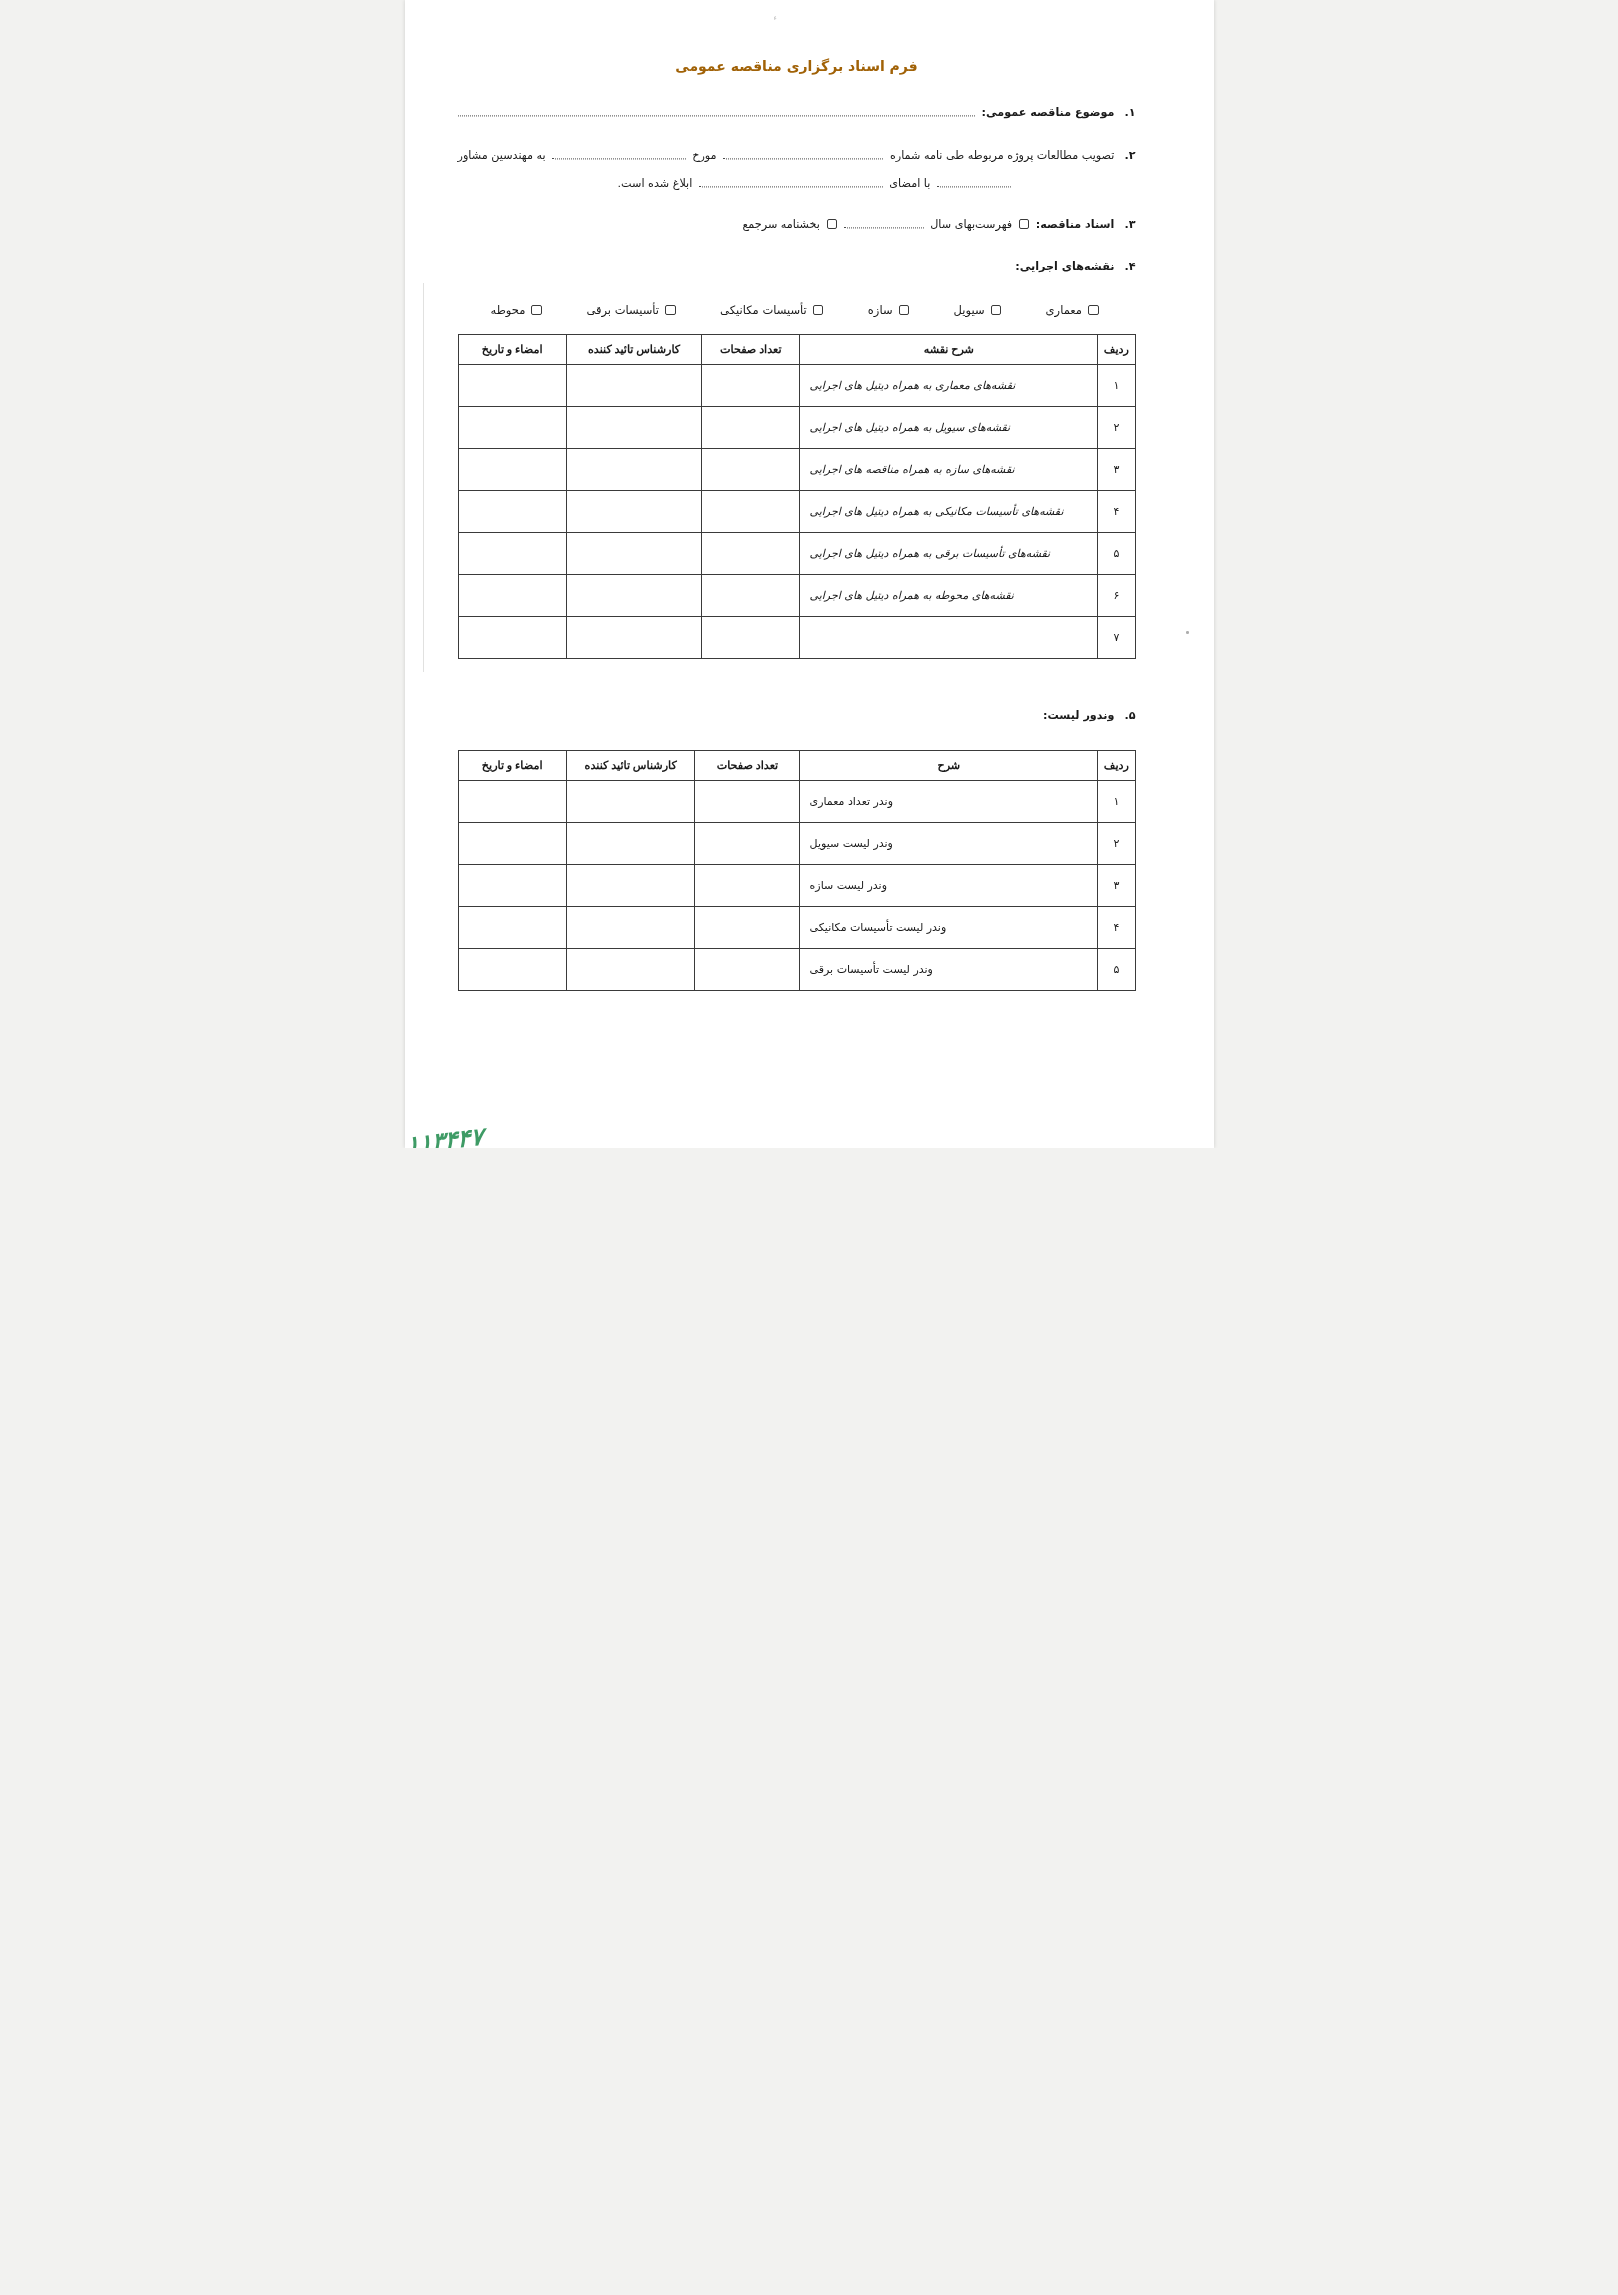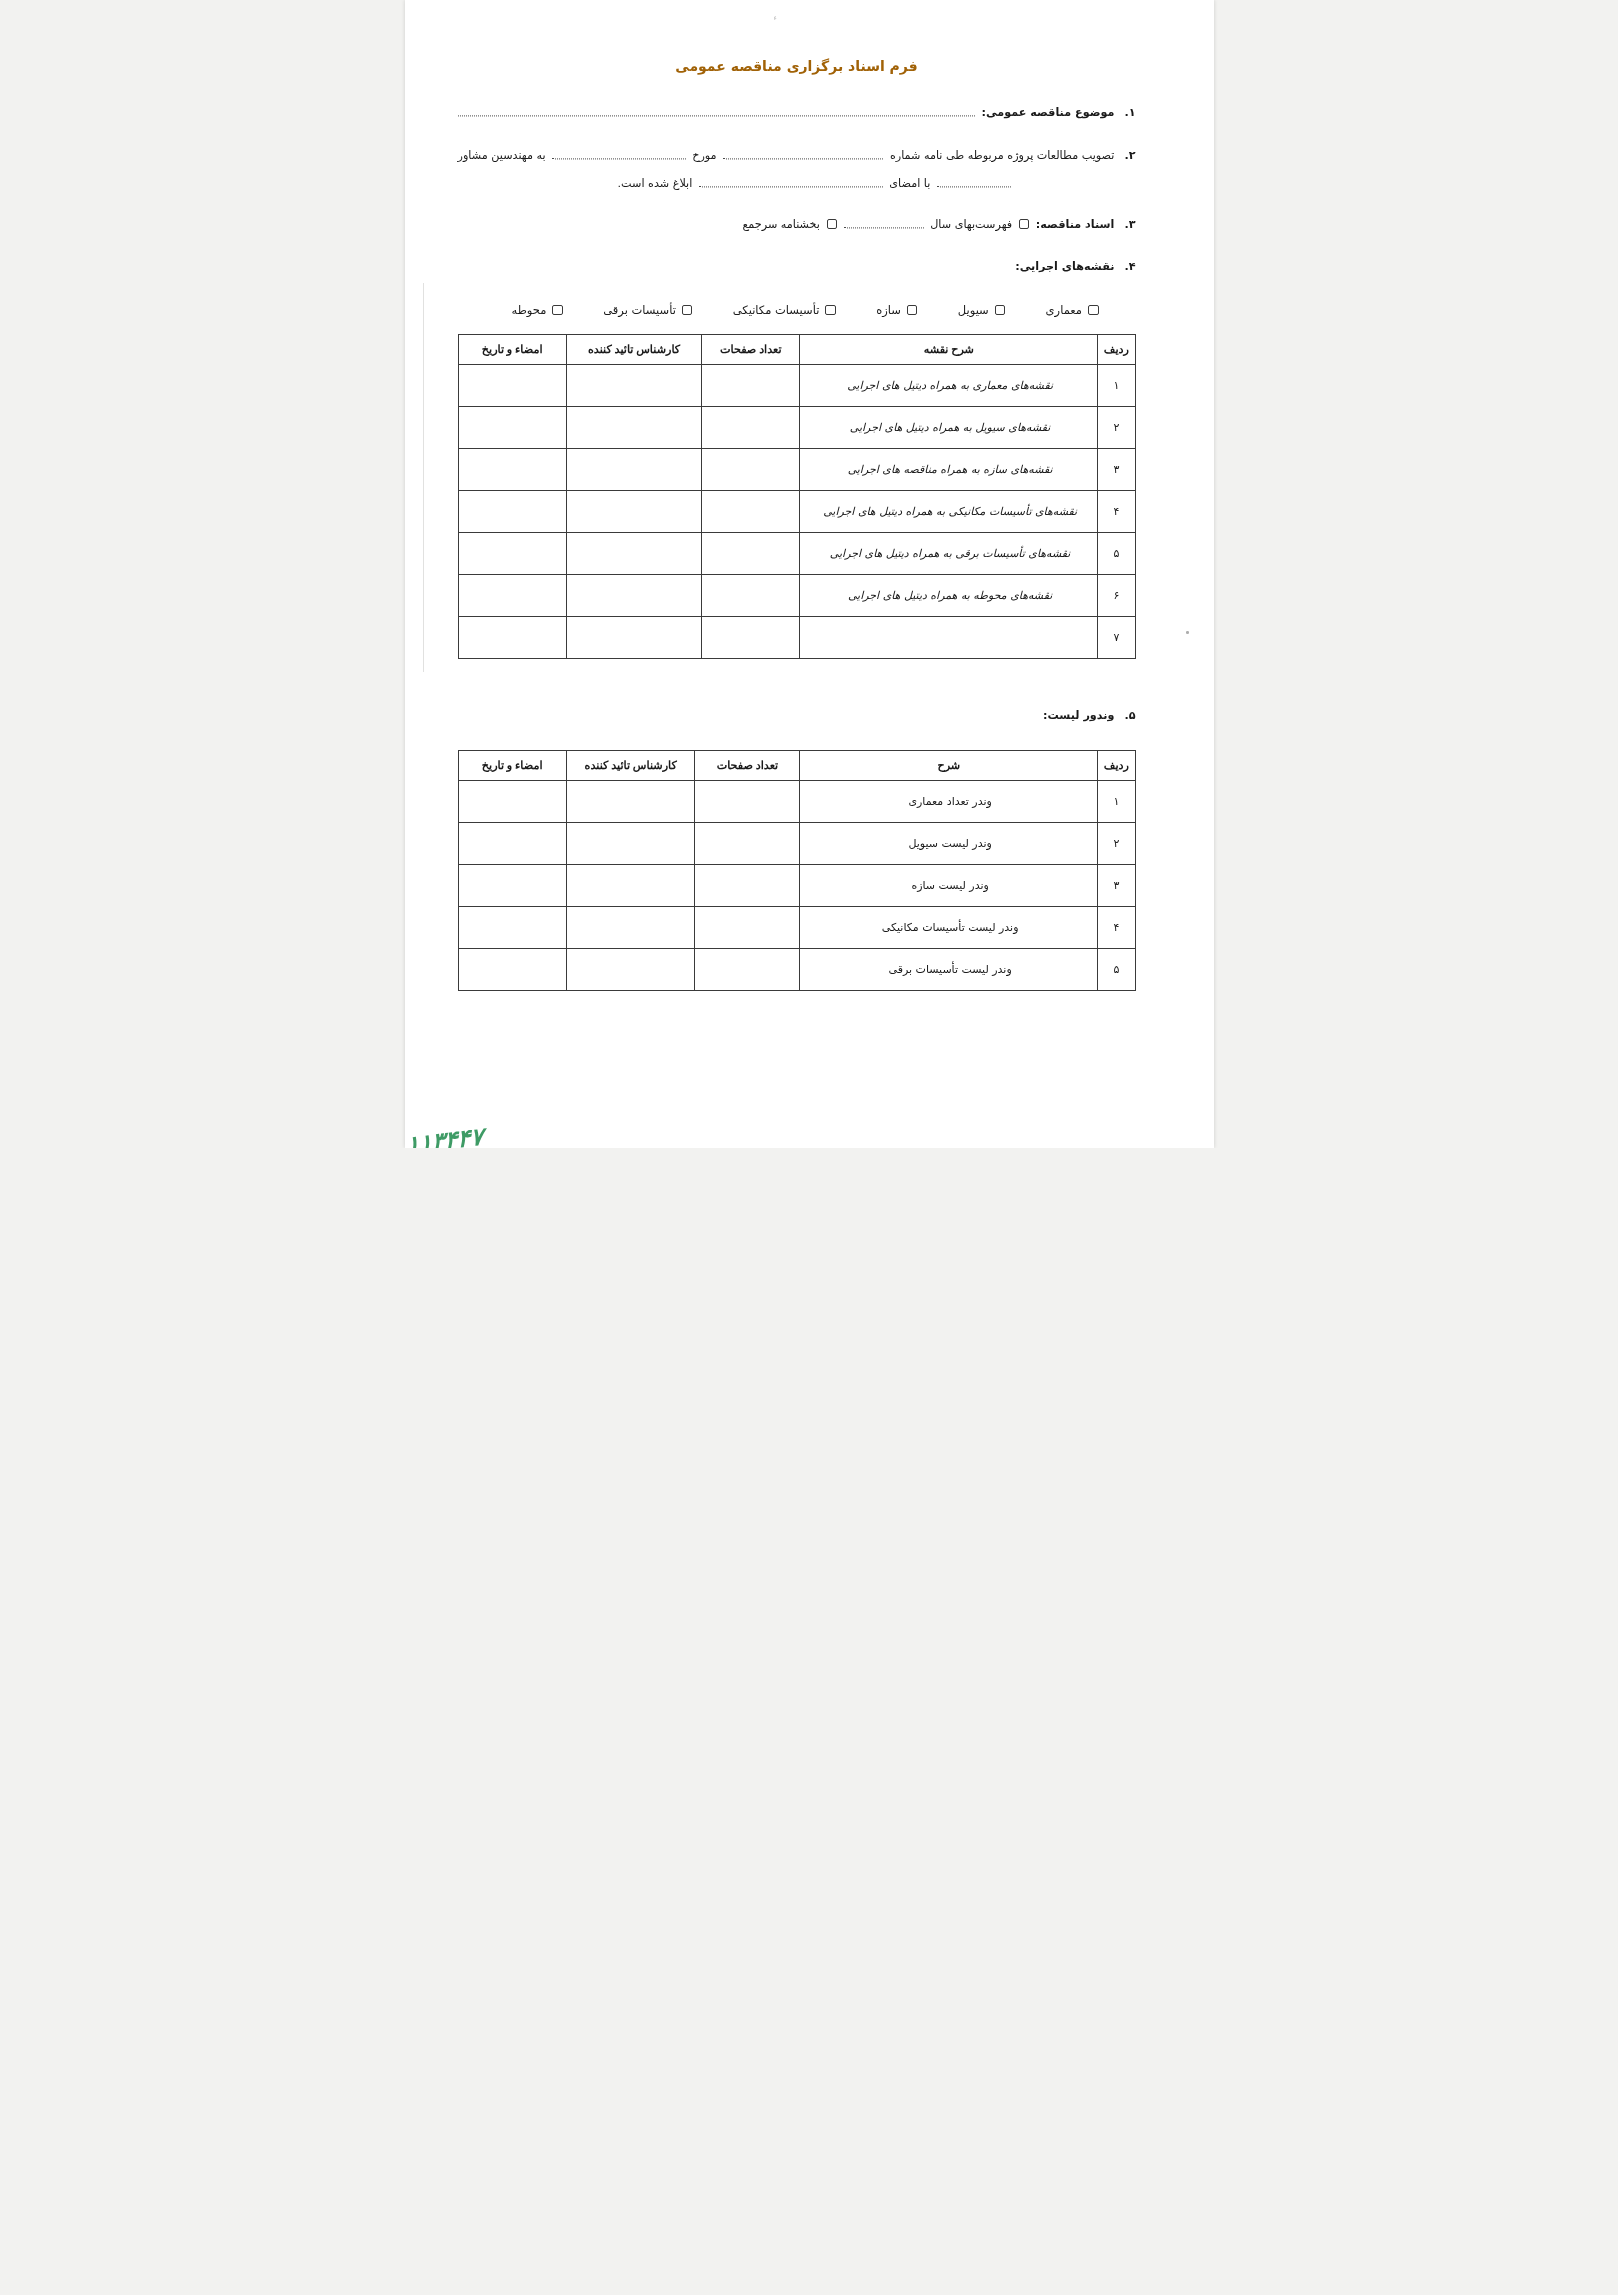--- a/index.html
+++ b/index.html
@@ -64,42 +64,42 @@
     flex: 0 0 auto;
   }
 
   .cbrow {
     display: flex;
     justify-content: space-between;
     align-items: center;
     margin: 0 37px 17px 33px;
     font-size: 11.5px;
   }
-  .cbitem { display: flex; align-items: center; gap: 6px; margin-left: 21px; }
+  .cbitem { display: flex; align-items: center; gap: 6px; }
 
   table.tbl {
     width: 100%;
     border-collapse: collapse;
     table-layout: fixed;
   }
   table.tbl th, table.tbl td {
     border: 1.1px solid #3a3a3a;
     padding: 0 4px;
     vertical-align: middle;
   }
   table.tbl th {
     height: 30px;
     font-size: 11.2px;
     font-weight: 700;
     text-align: center;
     font-family: Liberation Serif, serif;
   }
   table.tbl td { height: 42px; font-size: 11px; }
   .c-num  { text-align: center; font-size: 10.5px; }
-  .c-desc { text-align: center; padding-right: 6.6px !important; padding-left: 9.2px !important; }
+  .c-desc { text-align: left; padding-right: 6.6px !important; padding-left: 9.2px !important; }
   .italic-desc .c-desc { font-style: italic; }
 
   .tbl-drawings { margin-bottom: 50px; }
   .tbl-vendor td { height: 42px; }
 
   .handwritten {
     position: absolute;
     left: 1.3px;
     bottom: -6.6px;
     color: #1d8a4b;

